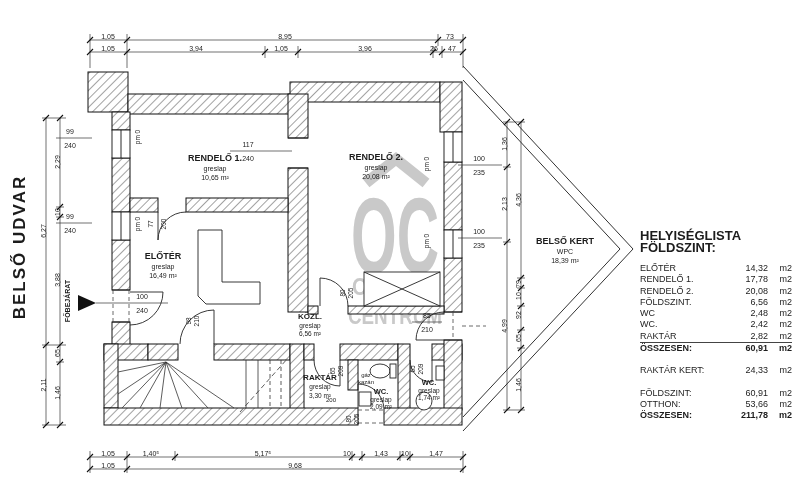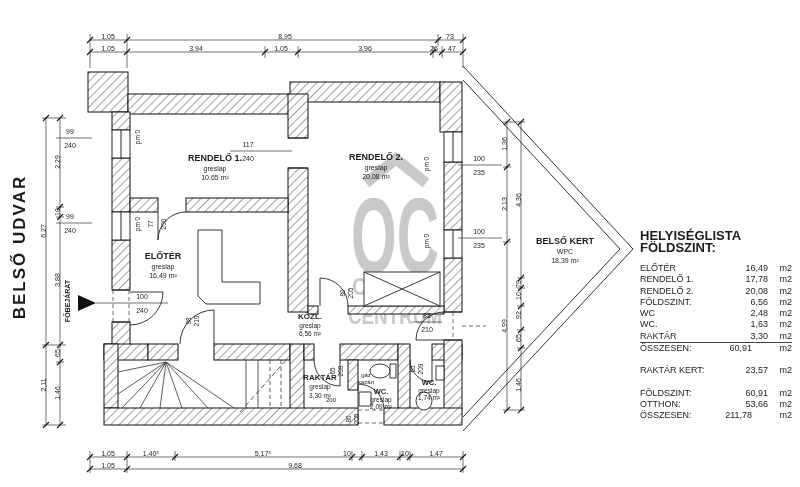--- a/index.html
+++ b/index.html
@@ -7,21 +7,21 @@
          font-family:"Liberation Sans",sans-serif;color:#1c1c1c;}
   #plan-svg{position:absolute;left:0;top:0;z-index:1;}
   #labels{position:absolute;left:0;top:0;width:800px;height:487px;z-index:2;pointer-events:none;}
   .pl{position:absolute;transform:translate(-50%,-50%);white-space:nowrap;line-height:1;color:#1c1c1c;}
   .pl.b{font-weight:bold;}
   .pl.r{transform:translate(-50%,-50%) rotate(-90deg);}
   #room-list{position:absolute;left:640px;top:230px;width:152px;z-index:2;}
   .rl-title{font-size:13px;font-weight:bold;line-height:12px;}
   #room-list-rows{margin-top:9px;}
   .rl-row{display:flex;width:152px;font-size:9px;line-height:11.3px;}
-  .rl-row.b{font-weight:normal;gap:16px;}
+  .rl-row.b{font-weight:bold;}
   .rl-row.rule{border-bottom:1px solid #444;}
   .rl-gap{height:11px;}
   .rl-name{flex:1;}
   .rl-value{width:36px;text-align:right;}
   .rl-unit{width:24px;text-align:right;}
 </style>
 </head>
 <body>
 
 <div id="stage">
@@ -350,21 +350,21 @@
       <div class="pl" style="left: 565px; top: 251px; font-size: 7px;">WPC</div>
       <div class="pl" style="left: 565px; top: 260px; font-size: 7px;">18,39 m²</div>
     </div>
 
   <div id="room-list">
     <div class="rl-title">HELYISÉGLISTA</div>
     <div class="rl-title">FÖLDSZINT:</div>
     <div id="room-list-rows">
         <div class="rl-row">
           <span class="rl-name">ELŐTÉR</span>
-          <span class="rl-value">16,49</span>
+          <span class="rl-value">14,32</span>
           <span class="rl-unit">m2</span>
         </div>
         <div class="rl-row">
           <span class="rl-name">RENDELŐ 1.</span>
           <span class="rl-value">17,78</span>
           <span class="rl-unit">m2</span>
         </div>
         <div class="rl-row">
           <span class="rl-name">RENDELŐ 2.</span>
           <span class="rl-value">20,08</span>
@@ -375,37 +375,37 @@
           <span class="rl-value">6,56</span>
           <span class="rl-unit">m2</span>
         </div>
         <div class="rl-row">
           <span class="rl-name">WC</span>
           <span class="rl-value">2,48</span>
           <span class="rl-unit">m2</span>
         </div>
         <div class="rl-row">
           <span class="rl-name">WC.</span>
-          <span class="rl-value">1,63</span>
+          <span class="rl-value">2,42</span>
           <span class="rl-unit">m2</span>
         </div>
         <div class="rl-row rule">
           <span class="rl-name">RAKTÁR</span>
-          <span class="rl-value">3,30</span>
+          <span class="rl-value">2,82</span>
           <span class="rl-unit">m2</span>
         </div>
         <div class="rl-row b">
           <span class="rl-name">ÖSSZESEN:</span>
           <span class="rl-value">60,91</span>
           <span class="rl-unit">m2</span>
         </div>
         <div class="rl-gap"></div>
         <div class="rl-row">
           <span class="rl-name">RAKTÁR KERT:</span>
-          <span class="rl-value">23,57</span>
+          <span class="rl-value">24,33</span>
           <span class="rl-unit">m2</span>
         </div>
         <div class="rl-gap"></div>
         <div class="rl-row">
           <span class="rl-name">FÖLDSZINT:</span>
           <span class="rl-value">60,91</span>
           <span class="rl-unit">m2</span>
         </div>
         <div class="rl-row">
           <span class="rl-name">OTTHON:</span>

